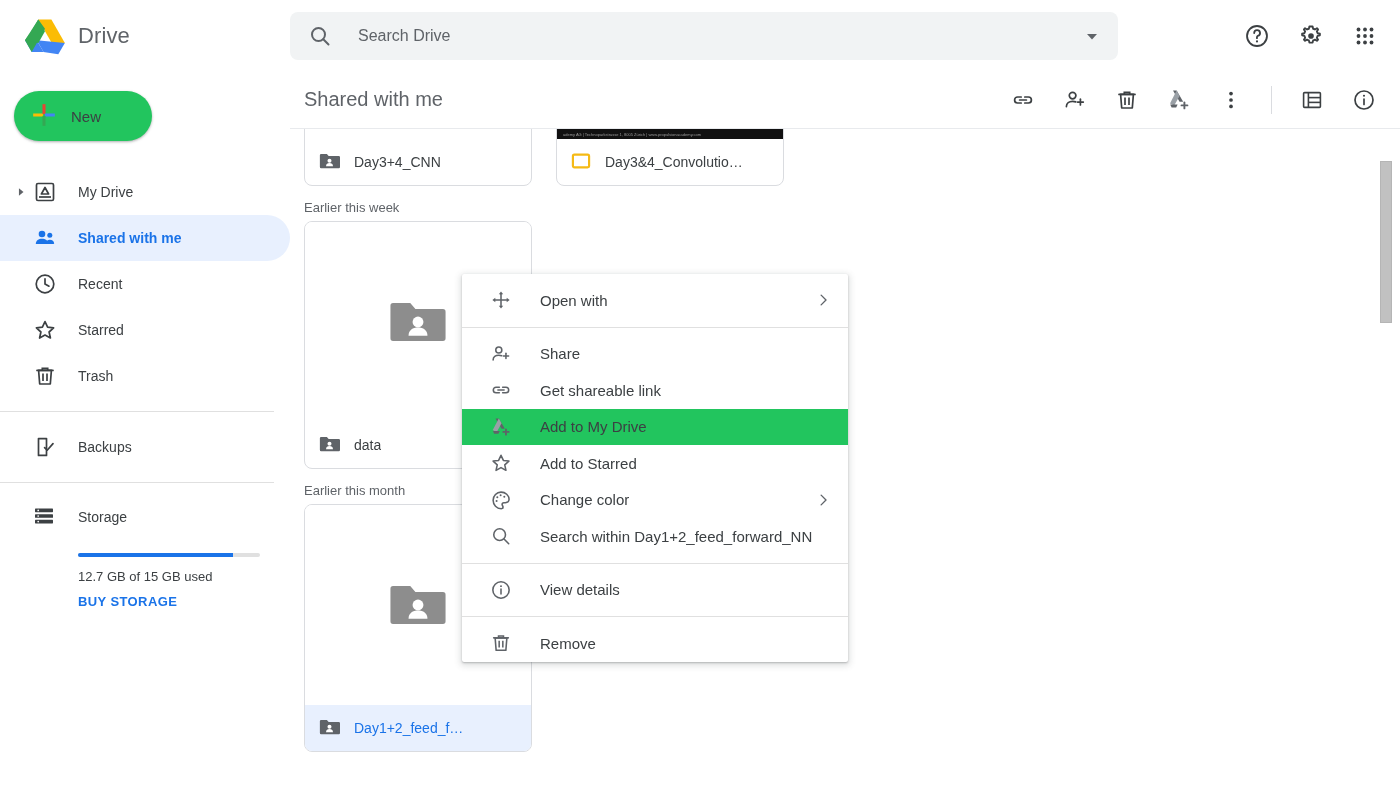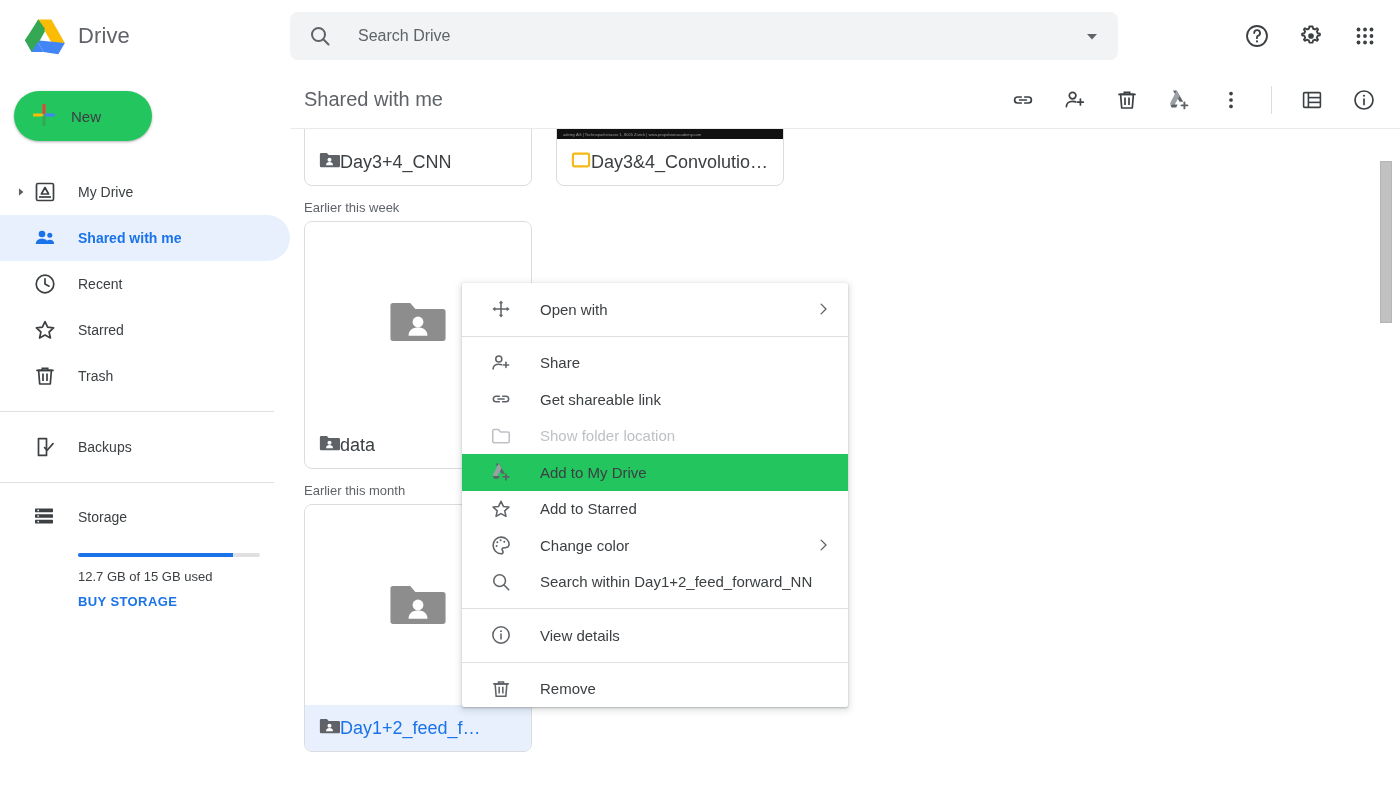--- a/index.html
+++ b/index.html
@@ -86,34 +86,34 @@
   .section-label { font-size: 13px; color: #5f6368; padding: 14px 0 6px 0; }
   .cards-row { display: flex; gap: 24px; }
   .card {
     width: 228px; height: 152px; border: 1px solid #dadce0; border-radius: 8px;
     background: #fff; display: flex; flex-direction: column; overflow: hidden; cursor: pointer;
     position: relative;
   }
   .card.tall { height: 248px; }
   .card-thumb { flex: 1; display: flex; align-items: center; justify-content: center; background: #fff; overflow: hidden; }
   .card-foot {
-    height: 46px; display: flex; align-items: center; 
-    padding: 0 14px; font-size: 18px; color: #3c4043; border-top: 0;
+    height: 46px; display: flex; align-items: center; gap: 14px;
+    padding: 0 14px; font-size: 14px; color: #3c4043; border-top: 0;
   }
   .card-foot .fname { overflow: hidden; text-overflow: ellipsis; white-space: nowrap; }
   .card.selected .card-foot { background: #e8f0fe; color: #1a73e8; }
   .photo-thumb { width: 100%; height: 100%; position: relative; }
 
   
   .vscroll { position: absolute; right: 8px; top: 24px; width: 12px; height: 620px; }
   .vthumb { position: absolute; top: 8px; left: 0; width: 12px; height: 162px; background: #c1c1c1; border: 1px solid #b5b5b5; cursor: pointer; }
 
   
   .ctxmenu {
-    position: absolute; left: 462px; top: 283px; width: 386px;
+    position: absolute; left: 462px; top: 274px; width: 386px;
     background: #fff; border-radius: 2px;
     box-shadow: 0 2px 6px 2px rgba(60,64,67,.15), 0 1px 2px rgba(60,64,67,.3);
     padding: 8px 0 0 0; z-index: 50;
   }
   .mi { display: flex; align-items: center; height: 36.5px; padding: 0 16px 0 28px; cursor: pointer; font-size: 15px; color: #3c4043; }
   .mi.hovered { background: #22c55e; }
   .mi.disabled { color: #bdc1c6; cursor: default; }
   .mi .micon { width: 22px; height: 22px; flex: 0 0 22px; margin-right: 28px; display: flex; align-items: center; justify-content: center; }
   .mi .mlabel { white-space: nowrap; }
   .mi .chev { margin-left: auto; width: 18px; height: 18px; }
@@ -509,28 +509,20 @@
       <div class="mi">
         <span class="micon">
           <svg viewBox="0 0 24 24" width="22" height="22" fill="none" stroke="#5f6368" stroke-width="1.7">
             <path d="M10.2 9 L6.6 9 a3 3 0 0 0 0 6 l3.6 0" stroke-linecap="round"></path>
             <path d="M13.8 9 L17.4 9 a3 3 0 0 1 0 6 l-3.6 0" stroke-linecap="round"></path>
             <line x1="8.6" y1="12" x2="15.4" y2="12" stroke-linecap="round"></line>
           </svg>
         </span>
         <span class="mlabel">Get shareable link</span>
       </div>
-      <div class="mi disabled">
-        <span class="micon">
-          <svg viewBox="0 0 24 24" width="22" height="22" fill="none" stroke="#bdc1c6" stroke-width="1.7">
-            <path d="M3 6.6 a1.6 1.6 0 0 1 1.6 -1.6 h4.8 l2 2.6 h8 a1.6 1.6 0 0 1 1.6 1.6 v8.6 a1.6 1.6 0 0 1 -1.6 1.6 h-14.8 a1.6 1.6 0 0 1 -1.6 -1.6 z" stroke-linejoin="round"></path>
-          </svg>
-        </span>
-        <span class="mlabel">Show folder location</span>
-      </div>
       <div class="mi hovered">
         <span class="micon">
           <svg viewBox="0 0 24 24" width="22" height="22">
             <path d="M9.6 2.6 L16.2 13.8 L12.6 13.8 L6 2.6 Z" fill="#5f6368"></path>
             <path d="M3 15.4 L9.6 2.6 L12.6 8 L7.2 17.6 Z" fill="#9aa0a6"></path>
             <path d="M3.2 16.4 L10.6 16.4 L9.2 19.4 L4.6 19.4 Z" fill="#5f6368"></path>
             <line x1="17.4" y1="14.5" x2="17.4" y2="20.4" stroke="#5f6368" stroke-width="2" stroke-linecap="round"></line>
             <line x1="14.5" y1="17.4" x2="20.4" y2="17.4" stroke="#5f6368" stroke-width="2" stroke-linecap="round"></line>
           </svg>
         </span>

